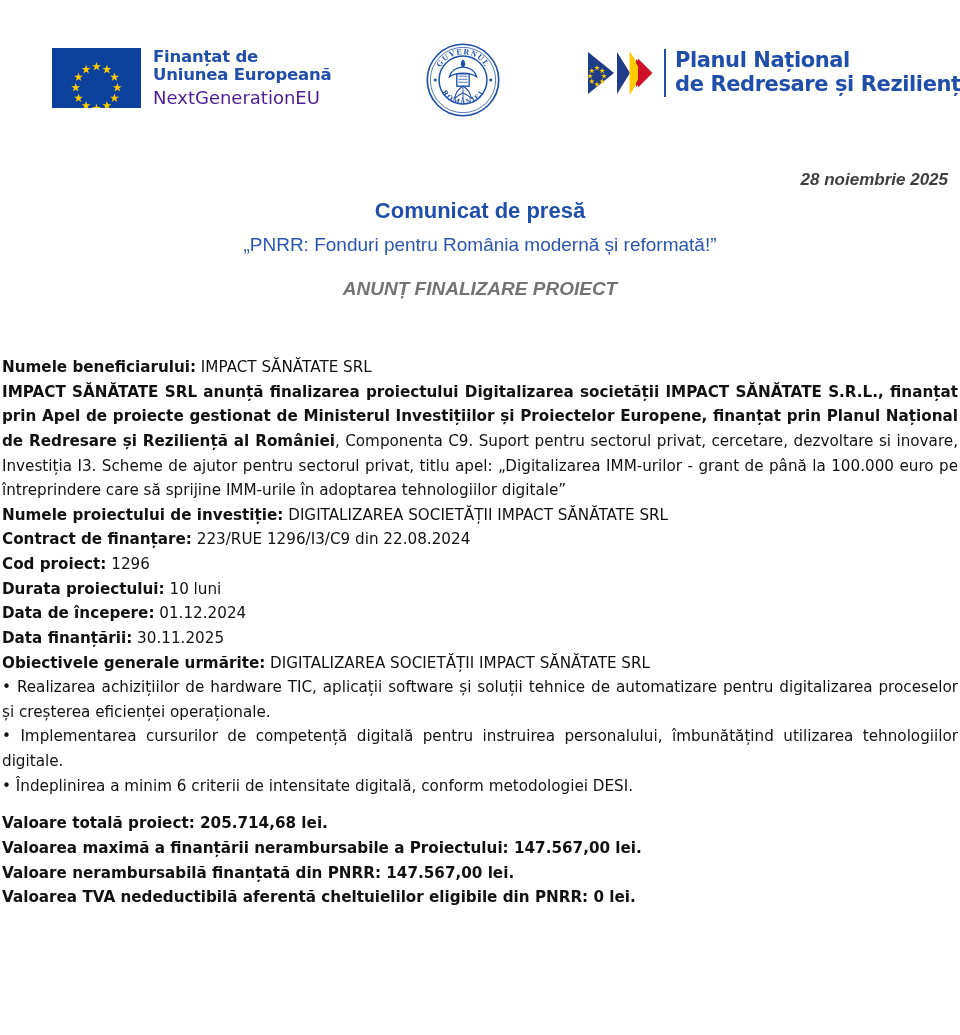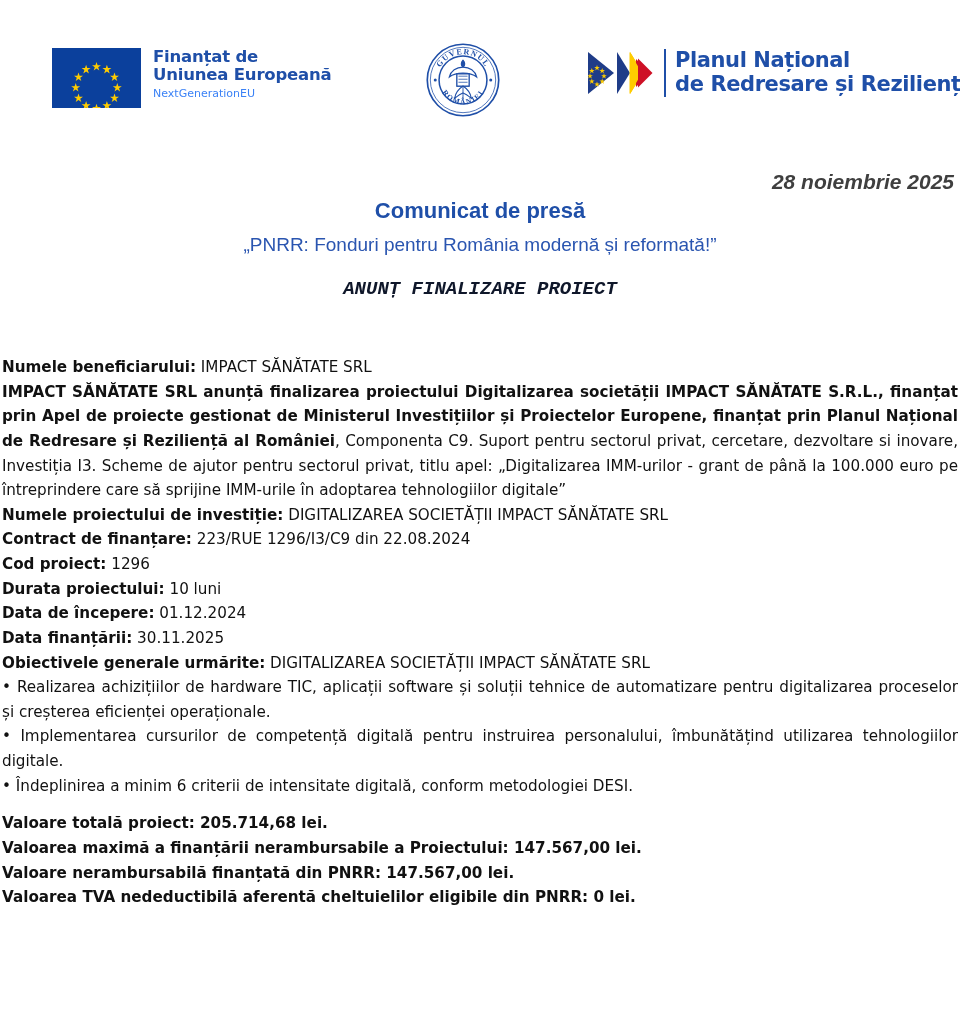--- a/index.html
+++ b/index.html
@@ -48,22 +48,22 @@
     line-height: 1.12;
   }
   .eu-line1, .eu-line2 {
     color: #1F4FA8;
     font-weight: bold;
     font-size: 16.5px;
     letter-spacing: -0.2px;
     white-space: nowrap;
   }
   .eu-line3 {
-    color: #3b82f6;
-    font-size: 11px;
+    color: #4c1d95;
+    font-size: 18px;
     margin-top: 3px;
     white-space: nowrap;
   }
 
   
   .gov-logo {
     position: absolute;
     left: 425px;
     top: 42px;
     width: 76px;
@@ -91,26 +91,26 @@
     font-weight: bold;
     font-size: 21px;
     line-height: 1.13;
     letter-spacing: -0.4px;
     white-space: nowrap;
   }
 
   
   .date-line {
     position: absolute;
-    right: 6px;
+    right: 12px;
     top: 170px;
     font-family: "Liberation Sans", sans-serif;
     font-style: italic;
     font-weight: bold;
-    font-size: 21px;
+    font-size: 17px;
     color: #3f3f3f;
   }
 
   
   .titles {
     position: absolute;
     top: 198px;
     left: 0;
     width: 960px;
     text-align: center;
@@ -122,22 +122,22 @@
     font-size: 22px;
     margin-bottom: 10px;
   }
   .title-sub {
     font-family: "Liberation Sans", sans-serif;
     color: #2a55b0;
     font-size: 19px;
     margin-bottom: 22px;
   }
   .title-announce {
-    font-family: Liberation Mono, monospace;
-    color: #0f172a;
+    font-family: Liberation Sans, sans-serif;
+    color: #737373;
     font-weight: bold;
     font-style: italic;
     font-size: 19px;
   }
 
   
   .content {
     position: absolute;
     top: 355px;
     left: 2px;

